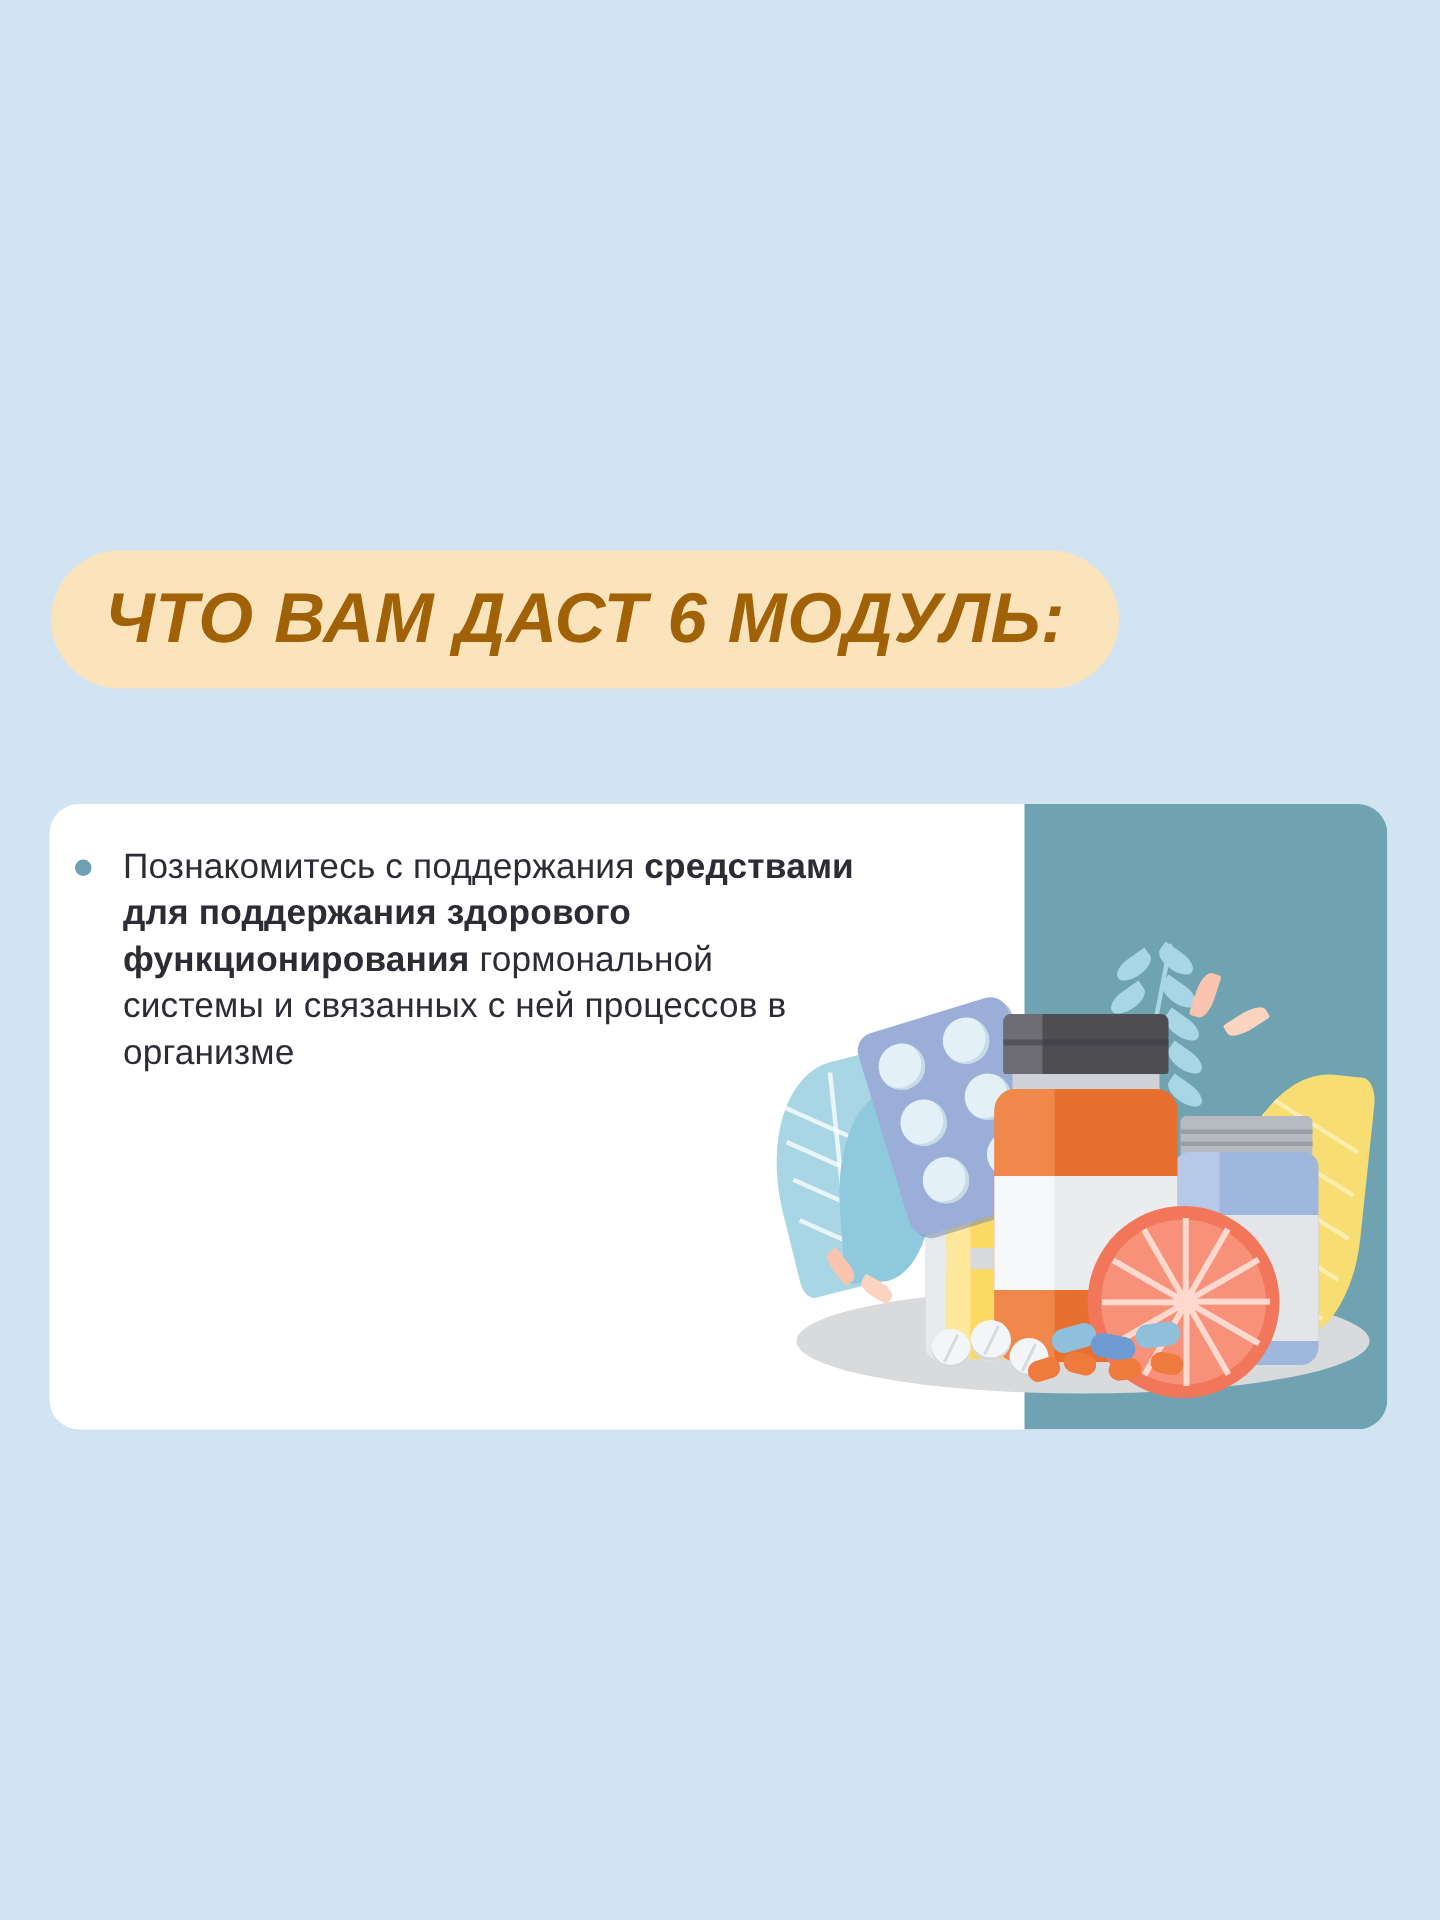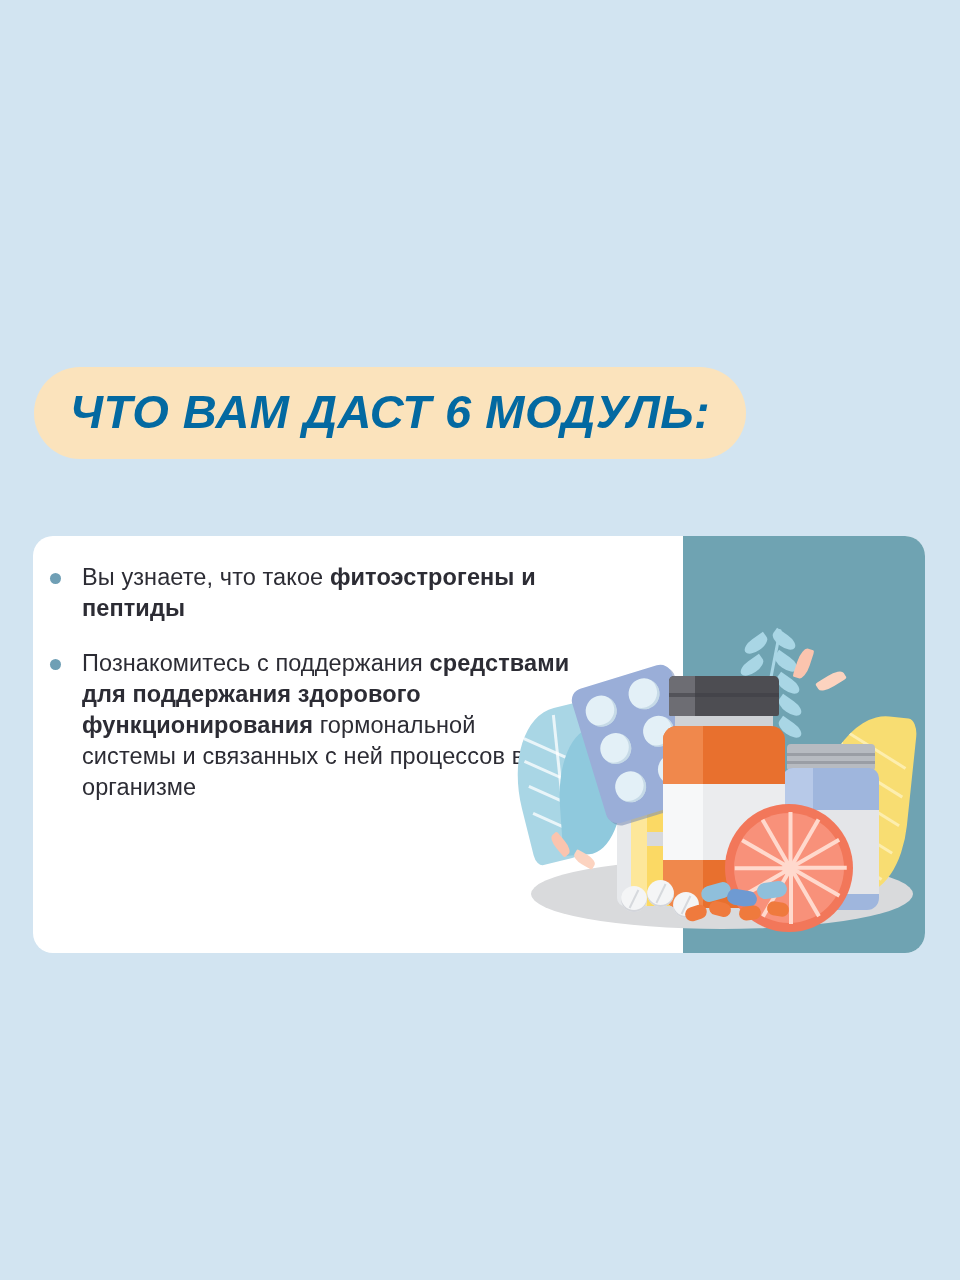--- a/index.html
+++ b/index.html
@@ -29,21 +29,21 @@
     justify-content: center;
     box-sizing: border-box;
     padding-bottom: 4px;
   }
   .title-text {
     font-family: "Liberation Sans", sans-serif;
     font-size: 47px;
     font-weight: 700;
     font-style: italic;
     letter-spacing: 0.5px;
-    color: #0369a1;
+    color: #a16207;
     white-space: nowrap;
   }
 
   
   .card {
     position: absolute;
     left: 33px;
     top: 536px;
     width: 892px;
     height: 417px;
@@ -405,24 +405,20 @@
 <div class="title-pill">
   <span class="title-text">ЧТО ВАМ ДАСТ 6 МОДУЛЬ:</span>
 </div>
 
 <div class="card">
 
   <div class="teal-panel"></div>
 
   <div class="bullets">
 
-    <div class="bullet-row">
-      <span class="bullet-dot"></span>
-      <span class="bullet-text"><span>Вы узнаете, что такое </span><b>фитоэстрогены и пептиды</b></span>
-    </div>
 
     <div class="bullet-row">
       <span class="bullet-dot"></span>
       <span class="bullet-text"><span>Познакомитесь с поддержания </span><b>средствами для поддержания здорового функционирования</b><span> гормональной системы и связанных с ней процессов в организме</span></span>
     </div>
 
   </div>
 
   <div class="illus">
 

